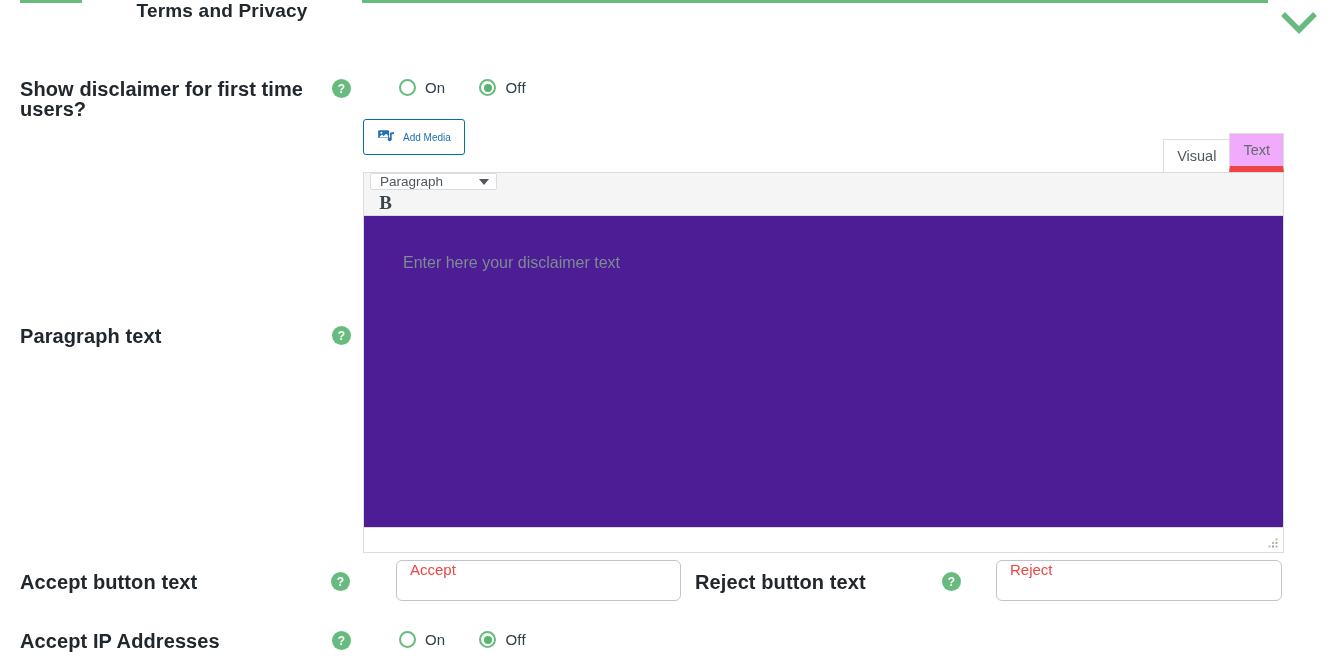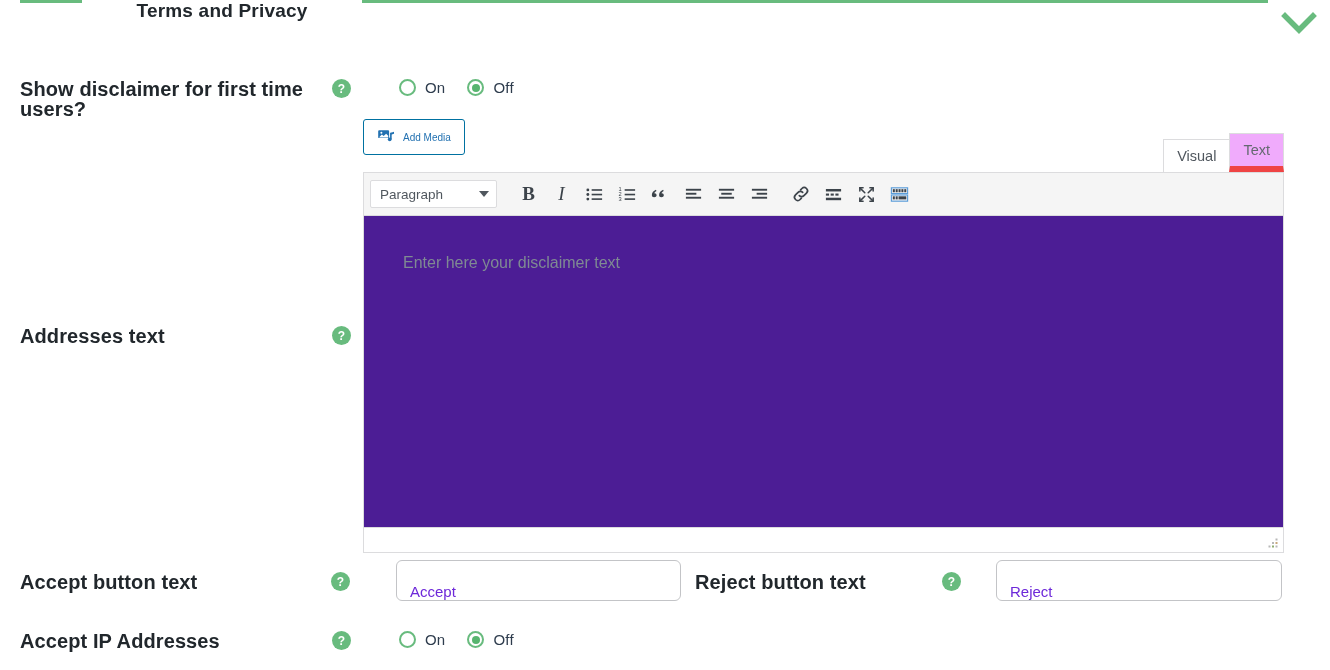--- a/index.html
+++ b/index.html
@@ -42,21 +42,21 @@
   .help-icon {
     width: 19px; height: 19px; border-radius: 50%;
     background: #68bb7e; color: #ffffff;
     font-size: 12px; font-weight: bold;
     display: inline-flex; align-items: center; justify-content: center;
     line-height: 1; font-family: "Liberation Sans", sans-serif;
     cursor: pointer; user-select: none;
   }
 
   
-  .radio-group { display: flex; align-items: center; gap: 0; }
+  .radio-group { display: flex; align-items: center; gap: 12px; }
   .radio-opt { display: flex; align-items: center; cursor: pointer; }
   .radio-dot {
     width: 17px; height: 17px; border-radius: 50%;
     border: 2px solid #68bb7e; background: #fff;
     display: inline-flex; align-items: center; justify-content: center;
     flex: none;
   }
   .radio-dot.checked::after {
     content: ""; width: 8px; height: 8px; border-radius: 50%;
     background: #57b56f; display: block;
@@ -88,23 +88,24 @@
     border: 1px solid #dcdcde; border-bottom: none;
     margin-left: -1px;
   }
   .tab.active { background: #ffffff; color: #50575e; }
   .tab.inactive { background: #f0abfc; border-bottom: 6px solid #ef4444; }
 
   .mce-toolbar {
     border: 1px solid #dcdcde;
     background: #f5f5f5;
     height: 44px;
-    display: flex; align-items: center;
+    display: flex; 
     padding: 0 6px;
     gap: 2px;
+    flex-direction: column;
   }
   .fmt-select {
     width: 127px; height: 28px; background: #fff;
     border: 1px solid #dcdcde; border-radius: 2px;
     display: flex; align-items: center; justify-content: space-between;
     padding: 0 7px 0 9px; font-size: 13.5px; color: #50575e;
     margin-right: 14px; cursor: pointer;
   }
   .caret {
     width: 0; height: 0; border-left: 5px solid transparent;
@@ -136,22 +137,22 @@
   }
   .resize-grip {
     position: absolute; right: 4px; bottom: 3px;
     width: 13px; height: 13px;
   }
 
   
   .text-input {
     height: 41px; background: #ffffff;
     border: 1px solid #c3c4c7; border-radius: 6px;
-    display: flex; align-items: flex-end; padding: 0 13px;
-    font-size: 15px; color: #6d28d9; cursor: text;
+    display: flex; align-items: flex-start; padding: 0 13px;
+    font-size: 15px; color: #ef4444; cursor: text;
   }
 </style>
 </head>
 <body>
 
 <div class="page">
 
   <div class="section-header">
     <div class="hdr-rule-left"></div>
     <div class="hdr-title">Terms and Privacy</div>
@@ -172,21 +173,21 @@
         <span class="radio-text">On</span>
       </label>
       <label class="radio-opt">
         <span class="radio-dot checked"></span>
         <span class="radio-text">Off</span>
       </label>
     </div>
   </div>
 
   <div class="row" style="left:20px; top:326px; width:340px;">
-    <div class="field-label" style="width:310px;">Addresses text</div>
+    <div class="field-label" style="width:310px;">Paragraph text</div>
     <div class="help-icon" style="margin-left:2px;">?</div>
   </div>
 
   <div class="editor-wrap">
 
     <div class="editor-topbar">
       <div class="add-media-btn">
         <span>
           <svg width="19" height="19" viewBox="0 0 20 20" aria-hidden="true">
             <path d="M2.25 3.5h9.5a1 1 0 0 1 1 1v6.2a1 1 0 0 1-1 1h-9.5a1 1 0 0 1-1-1V4.5a1 1 0 0 1 1-1z" fill="#2271b1"></path>

